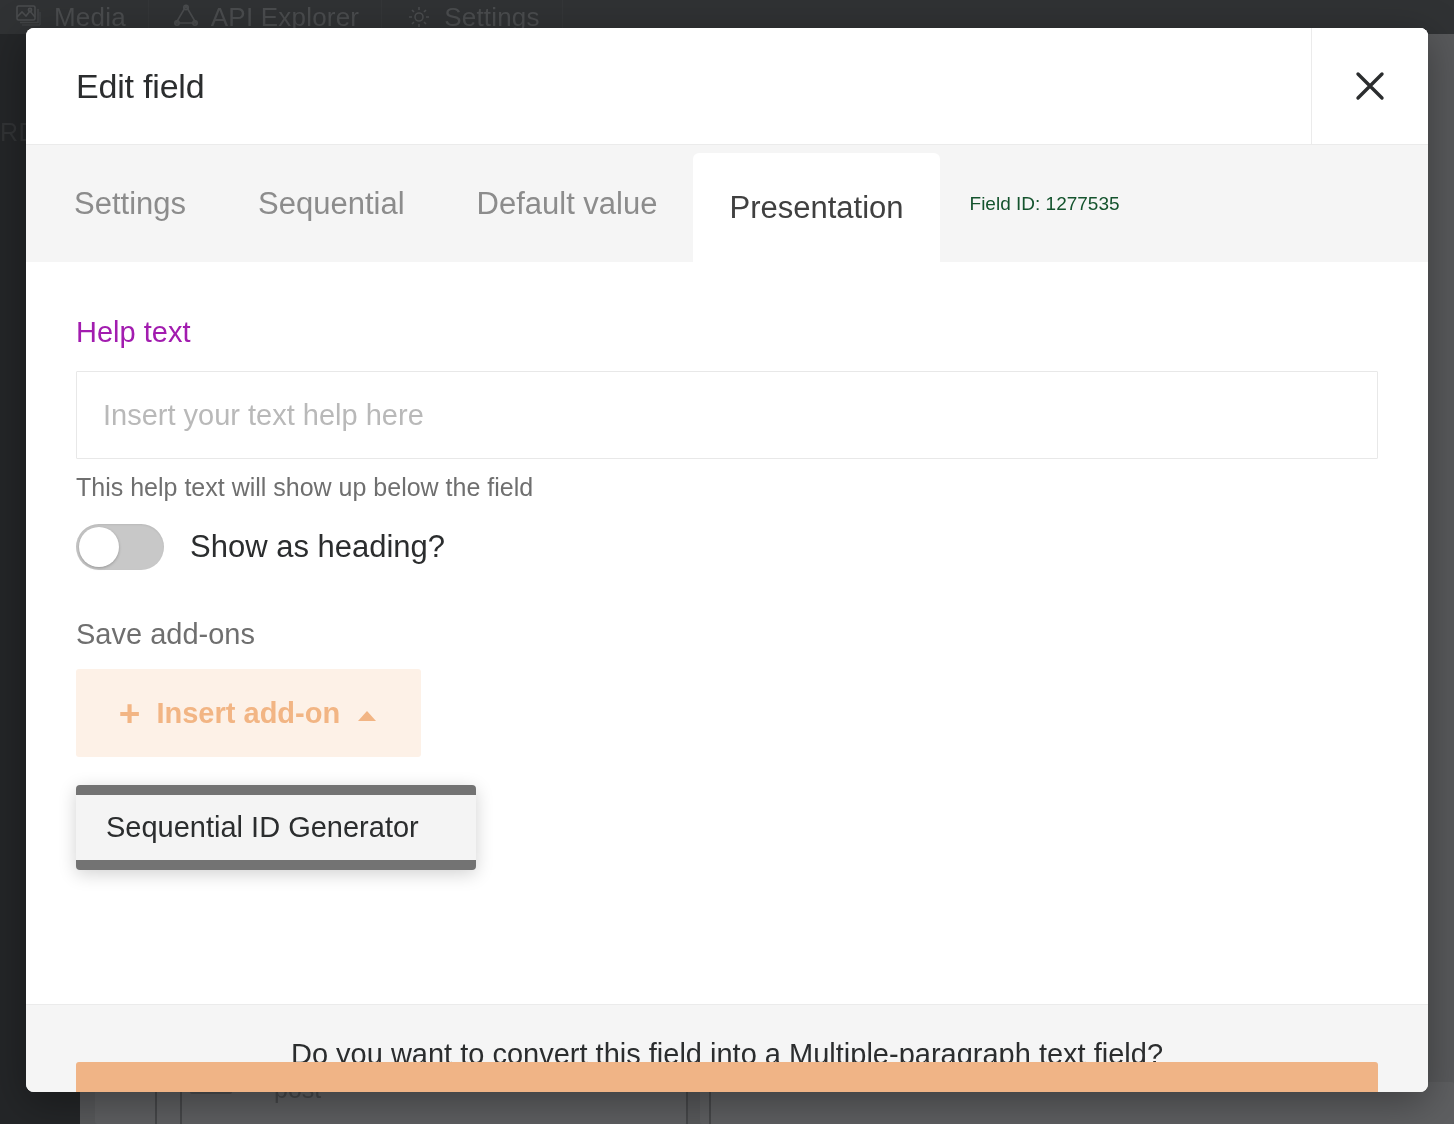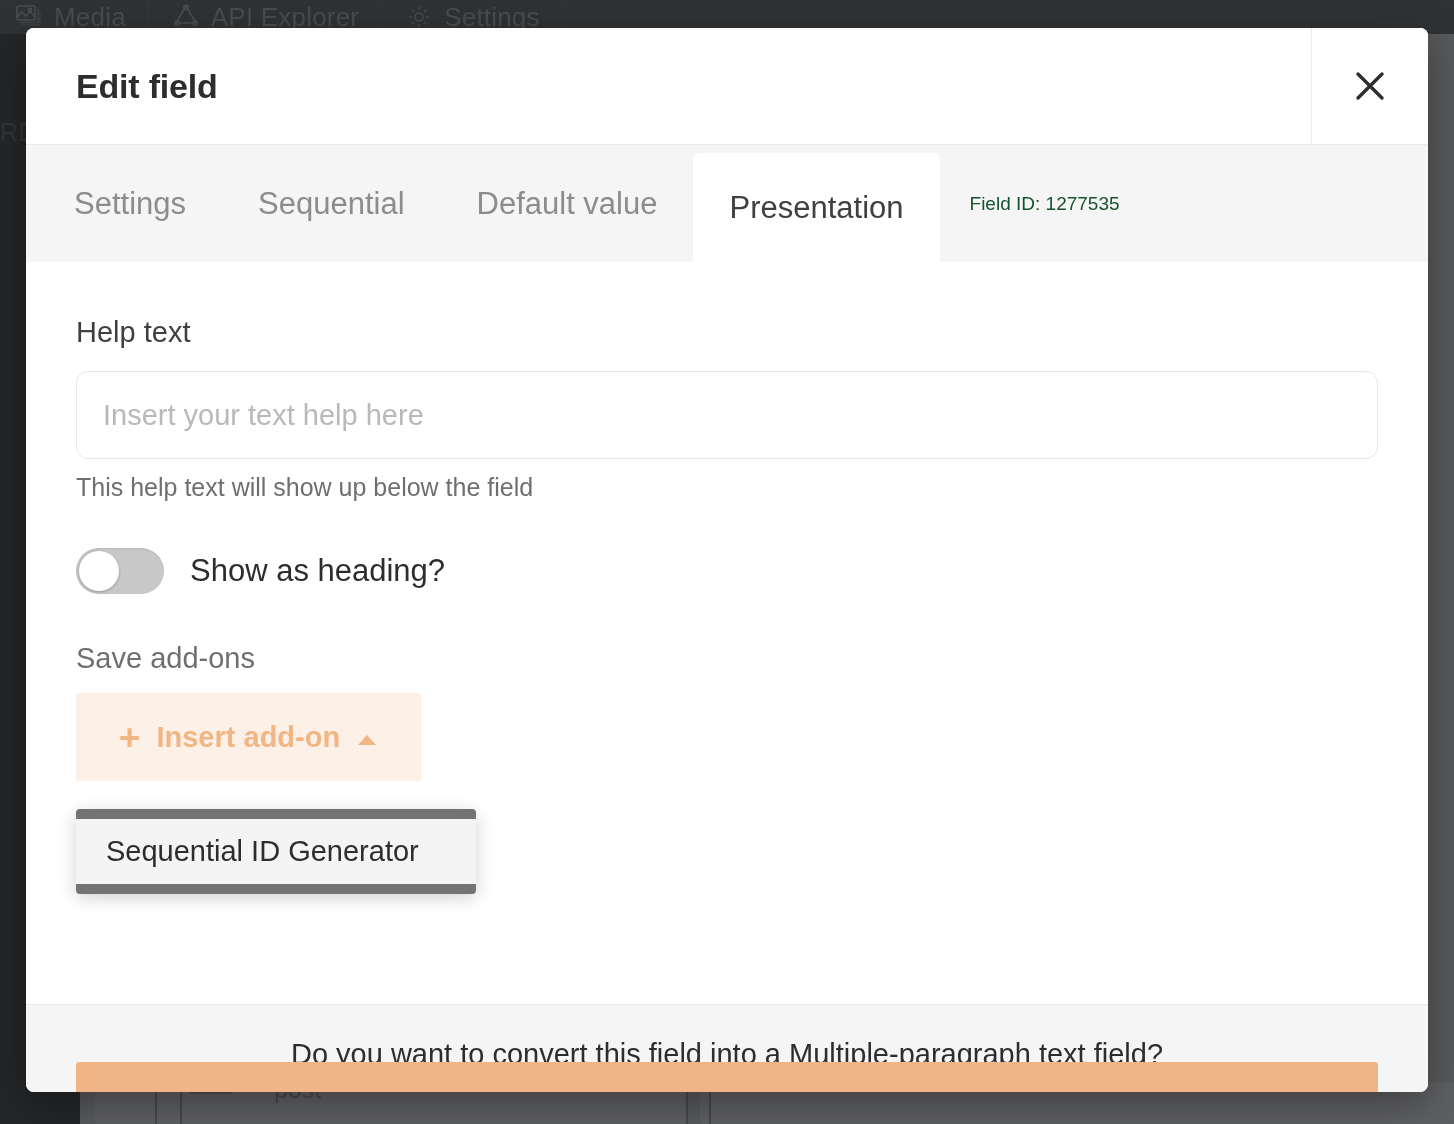--- a/index.html
+++ b/index.html
@@ -114,21 +114,21 @@
   .modal-header {
     position: relative;
     height: 116px;
     flex: none;
     display: flex;
     align-items: center;
     background: #ffffff;
   }
   .modal-title {
     font-size: 34px;
-    font-weight: bold;
+    font-weight: normal;
     color: #2b2d2e;
     padding-left: 50px;
     letter-spacing: -0.2px;
   }
   .close-btn {
     position: absolute;
     right: 0; top: 0;
     width: 117px; height: 116px;
     border-left: 1px solid #ebebeb;
     display: flex;
@@ -179,49 +179,49 @@
   
   .modal-body {
     flex: 1 1 auto;
     background: #ffffff;
     padding: 54px 50px 0 50px;
     position: relative;
   }
 
   .field-label {
     font-size: 29px;
-    color: #404040;
+    color: #a21caf;
     margin-bottom: 22px;
   }
   .help-input {
     display: block;
     width: 1302px;
     height: 88px;
     border: 1px solid #e8e8e8;
-    border-radius: 12px;
+    border-radius: 1px;
     background: #ffffff;
     font-family: "Liberation Sans", sans-serif;
     font-size: 29px;
     color: #2b2d2e;
     padding: 0 26px;
     outline: none;
   }
   .help-input::placeholder { color: #b9b9b9; }
   .help-hint {
     margin-top: 14px;
     font-size: 25px;
     color: #6f6f6f;
   }
 
   
   .toggle-row {
     display: flex;
     align-items: center;
     gap: 26px;
-    margin-top: 46px;
+    margin-top: 22px;
   }
   .toggle {
     position: relative;
     width: 88px; height: 46px;
     background: #c8c8c8;
     border-radius: 23px;
     cursor: pointer;
     flex: none;
     box-shadow: inset 0 1px 2px rgba(0,0,0,0.08);
   }

